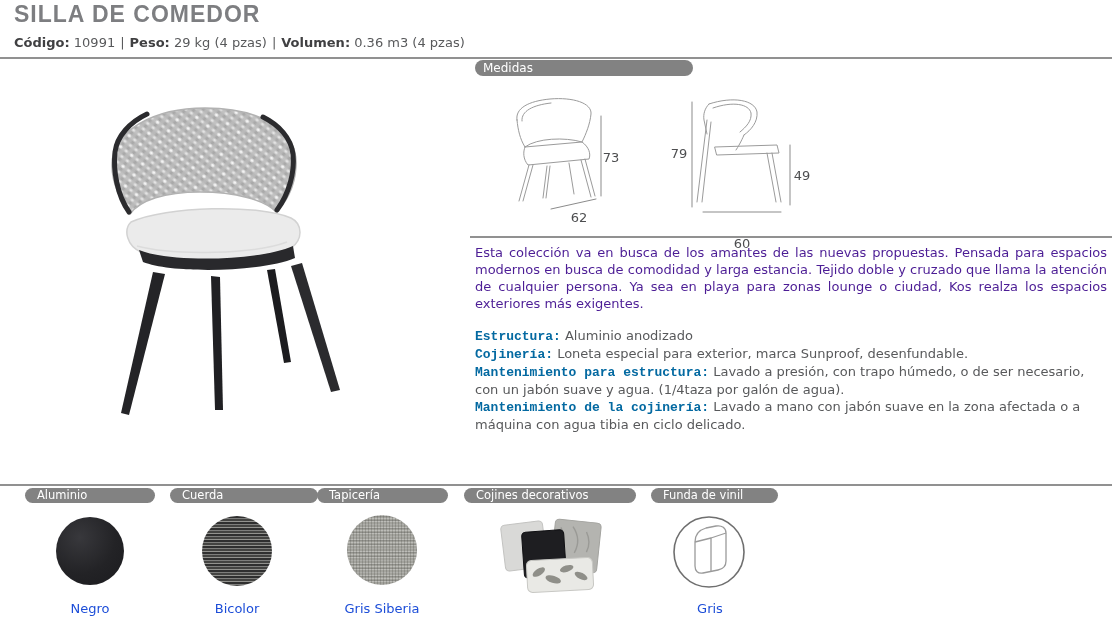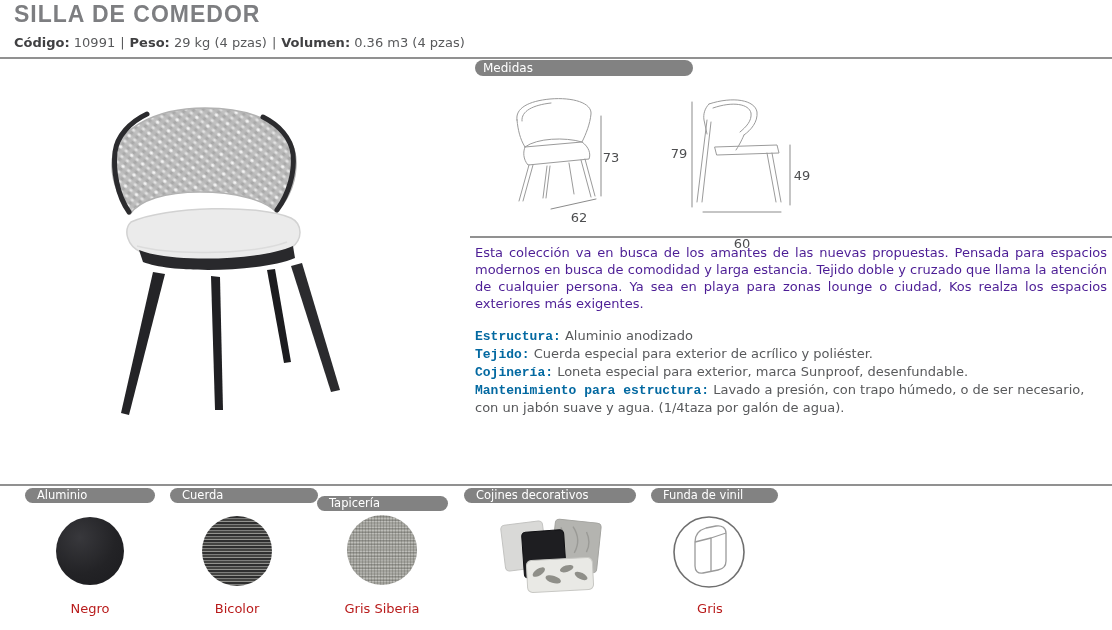--- a/index.html
+++ b/index.html
@@ -24,21 +24,21 @@
   .rule-mid    { left:470px; top:236px; width:642px; }
   .rule-bottom { left:0;   top:484px; width:1112px; }
   .hbar {
     position:absolute; background:#828282; color:#ffffff;
     font-size:11.5px; line-height:15px; height:15px; padding-left:12px;
     overflow:hidden; white-space:nowrap;border-radius:8px;
   }
   .hbar-medidas { left:475px; top:60px; width:218px; height:16px; line-height:16px; font-size:12px; padding-left:8px; }
   .hbar-aluminio { left:25px;  top:488px; width:130px; }
   .hbar-cuerda   { left:170px; top:488px; width:148px; }
-  .hbar-tapiceria{ left:317px; top:488px; width:131px;margin-top:8px; }
+  .hbar-tapiceria{ left:317px; top:488px; width:131px; }
   .hbar-cojines  { left:464px; top:488px; width:172px; }
   .hbar-funda    { left:651px; top:488px; width:127px; }
 
   .chair-photo { position:absolute; left:95px; top:100px; width:260px; height:330px; }
 
   .diagrams { position:absolute; left:495px; top:90px; width:330px; height:148px; }
   .diagrams svg { position:absolute; left:0; top:0; }
   .dim {
     position:absolute; font-size:13px; color:#4d4e50;
     transform:translate(-50%,-50%); white-space:nowrap;
@@ -70,21 +70,21 @@
     background-color:#a3a39d;
     background-image:
       repeating-linear-gradient(90deg, rgba(60,60,55,.22) 0 1px, transparent 1px 3px),
       repeating-linear-gradient(0deg, rgba(255,255,255,.28) 0 1px, transparent 1px 3px),
       repeating-linear-gradient(0deg, rgba(60,60,55,.18) 0 1px, transparent 1px 4px);
   }
   .pillows { position:absolute; left:497px; top:513px; width:112px; height:82px; }
   .funda-sketch { position:absolute; left:672px; top:515px; width:74px; height:74px; }
 
   .swatch-label {
-    position:absolute; top:601px; font-size:13px; color:#b91c1c; text-align:center;
+    position:absolute; top:601px; font-size:13px; color:#1d4ed8; text-align:center;
   }
   .lbl-negro   { left:40px;  width:100px; }
   .lbl-bicolor { left:187px; width:100px; }
   .lbl-siberia { left:322px; width:120px; }
   .lbl-gris    { left:660px; width:100px; }
 </style>
 </head>
 <body>
 
 <div class="page">
@@ -161,23 +161,23 @@
     <span class="dim" style="left:307px; top:85px;">49</span>
     <span class="dim" style="left:247px; top:132px;margin-top:21px;">60</span>
   </div>
 
   <div class="rule rule-mid"></div>
 
   <p class="desc">Esta colección va en busca de los amantes de las nuevas propuestas. Pensada para espacios modernos en busca de comodidad y larga estancia. Tejido doble y cruzado que llama la atención de cualquier persona. Ya sea en playa para zonas lounge o ciudad, Kos realza los espacios exteriores más exigentes.</p>
 
   <div class="specs">
     <p class="spec-row"><b>Estructura:</b> <span>Aluminio anodizado</span></p>
-    <p class="spec-row"><b>Tejido:</b> <span>Cuerda especial para exterior de acrílico y poliéster.</span></p>
     <p class="spec-row"><b>Cojinería:</b> <span>Loneta especial para exterior, marca Sunproof, desenfundable.</span></p>
     <p class="spec-row"><b>Mantenimiento para estructura:</b> <span>Lavado a presión, con trapo húmedo, o de ser necesario, con un jabón suave y agua. (1/4taza por galón de agua).</span></p>
+    <p class="spec-row"><b>Mantenimiento de la cojinería:</b> <span>Lavado a mano con jabón suave en la zona afectada o a máquina con agua tibia en ciclo delicado.</span></p>
   </div>
 
   <div class="rule rule-bottom"></div>
 
   <div class="hbar hbar-aluminio">Aluminio</div>
   <div class="hbar hbar-cuerda">Cuerda</div>
   <div class="hbar hbar-tapiceria">Tapicería</div>
   <div class="hbar hbar-cojines">Cojines decorativos</div>
   <div class="hbar hbar-funda">Funda de vinil</div>
 

